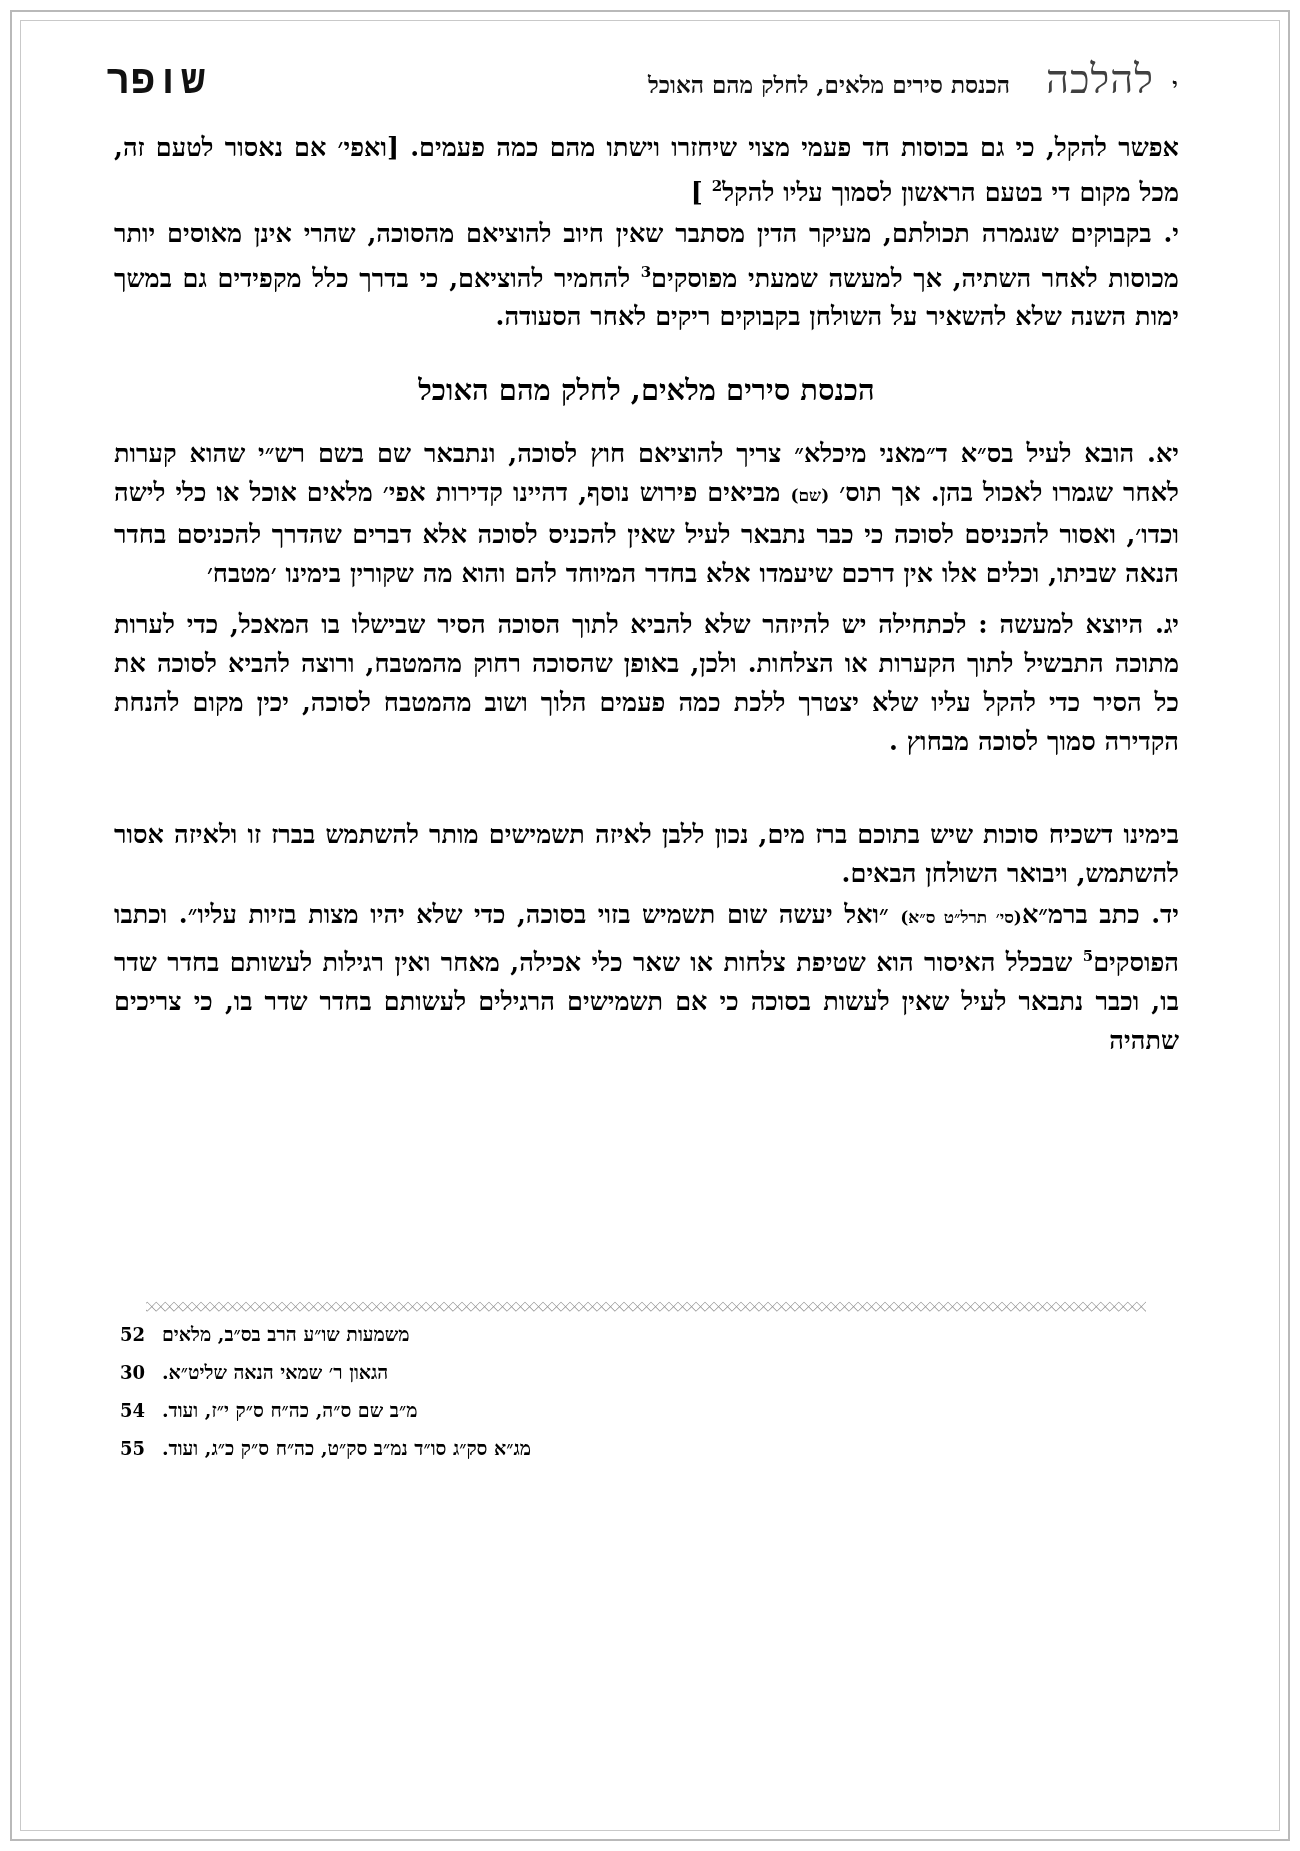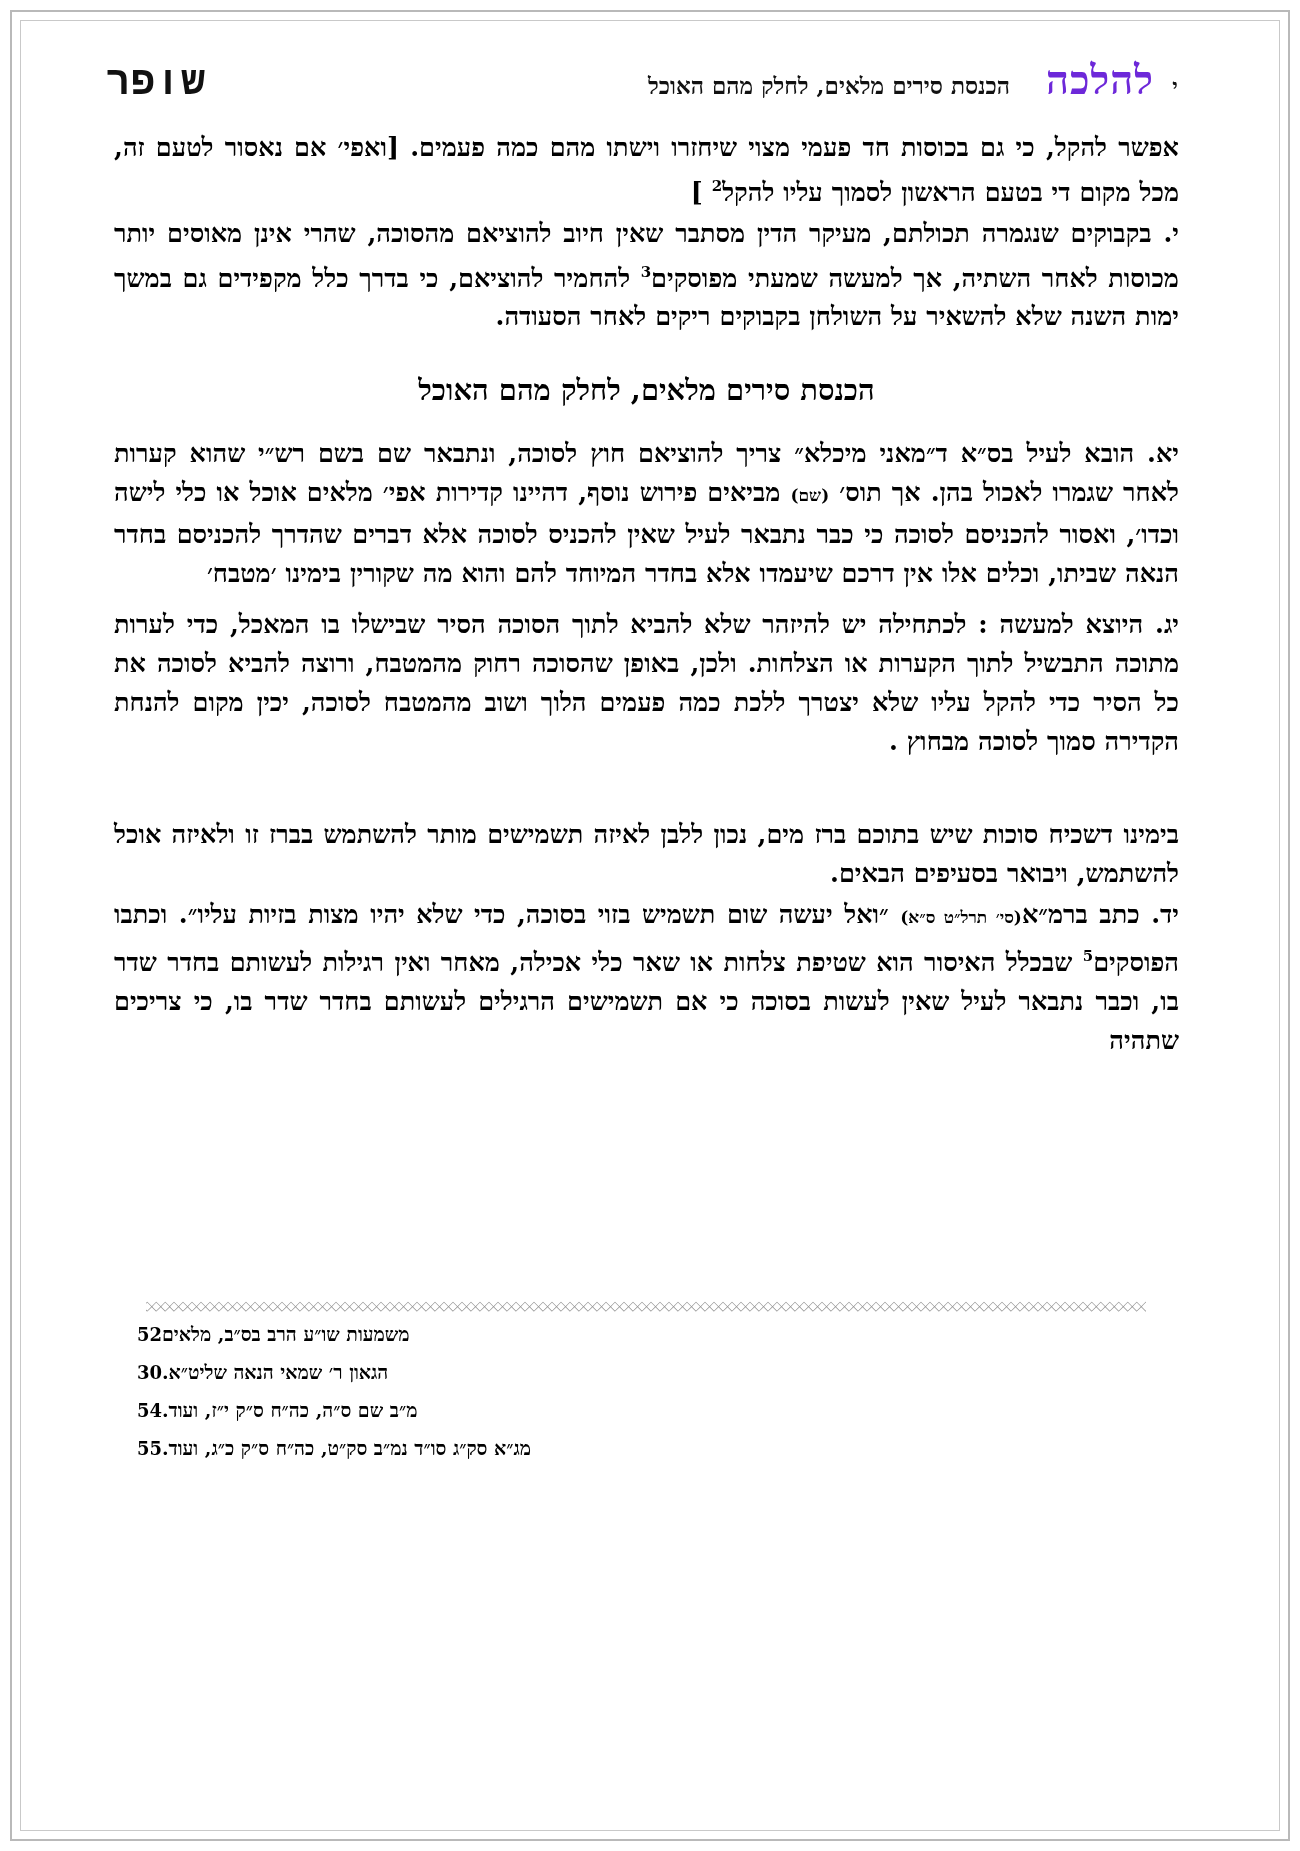--- a/index.html
+++ b/index.html
@@ -33,21 +33,21 @@
     display:flex;align-items:baseline;justify-content:flex-start;
     gap:0px;
   }
   .rh-folio{
     font-family:"DejaVu Serif","Liberation Serif",serif;
     font-size:21px;font-weight:bold;color:#111;
     width:42px;text-align:center;flex:0 0 auto;
   }
   .rh-title{
     font-family:"DejaVu Serif","Liberation Serif",serif;
-    font-size:40px;font-weight:bold;color:#6d28d9;
+    font-size:40px;font-weight:normal;color:#404040;
     letter-spacing:1px;flex:0 0 auto;margin-left:30px;
   }
   .rh-sub{
     font-family:"DejaVu Serif","Liberation Serif",serif;
     font-size:23px;font-weight:bold;color:#111;
     flex:1 1 auto;text-align:right;padding-right:6px;
   }
   .rh-book{
     font-family:Liberation Mono, monospace;
     font-size:40px;font-weight:bold;color:#111;
@@ -112,21 +112,21 @@
     display:flex;
     direction:rtl;
     justify-content:flex-end;
     align-items:baseline;
     margin-bottom:11px;
     font-size:19px;
     font-weight:bold;
     line-height:26px;
   }
   .fn-num{
-    width:42px;text-align:right;flex:0 0 auto;
+    width:42px;text-align:left;flex:0 0 auto;
     font-size:18px;
     padding-left:6px;
     direction:ltr;
   }
   .fn-text{flex:0 0 auto;text-align:right;}
 </style>
 </head>
 <body>
 
 <div class="page-frame">
@@ -160,21 +160,21 @@
       <div class="gap-sm"></div>
 
 
       <p class="para"><span class="marker"></span><span class="marker">יג.</span><span> היוצא למעשה : לכתחילה יש להיזהר שלא להביא לתוך הסוכה הסיר שבישלו בו המאכל, כדי לערות מתוכה התבשיל לתוך הקערות או הצלחות. ולכן, באופן שהסוכה רחוק מהמטבח, ורוצה להביא לסוכה את כל הסיר כדי להקל עליו שלא יצטרך ללכת כמה פעמים הלוך ושוב מהמטבח לסוכה, יכין מקום להנחת הקדירה סמוך לסוכה מבחוץ .</span></p>
 
       <div class="gap-lg"></div>
 
 
       <div class="gap"></div>
 
-      <p class="para"><span>בימינו דשכיח סוכות שיש בתוכם ברז מים, נכון ללבן לאיזה תשמישים מותר להשתמש בברז זו ולאיזה אוכל להשתמש, ויבואר בסעיפים הבאים.</span></p>
+      <p class="para"><span>בימינו דשכיח סוכות שיש בתוכם ברז מים, נכון ללבן לאיזה תשמישים מותר להשתמש בברז זו ולאיזה אסור להשתמש, ויבואר השולחן הבאים.</span></p>
 
       <p class="para"><span class="marker">יד. כתב ברמ״א</span><span class="small-ref">(סי׳ תרל״ט ס״א)</span><span> ״ואל יעשה שום תשמיש בזוי בסוכה, כדי שלא יהיו מצות בזיות עליו״. וכתבו הפוסקים</span><sup class="fn">5</sup><span>  שבכלל האיסור הוא שטיפת צלחות או שאר כלי אכילה, מאחר ואין רגילות לעשותם בחדר שדר בו, וכבר נתבאר לעיל שאין לעשות בסוכה כי אם תשמישים הרגילים לעשותם בחדר שדר בו, כי צריכים שתהיה</span></p>
 
     </div>
 
     <div class="fn-sep">
       <span>◇◇◇◇◇◇◇◇◇◇◇◇◇◇◇◇◇◇◇◇◇◇◇◇◇◇◇◇◇◇◇◇◇◇◇◇◇◇◇◇◇◇◇◇◇◇◇◇◇◇◇◇◇◇◇◇◇◇◇◇◇◇◇◇◇◇◇◇◇◇◇◇◇◇◇◇◇◇◇◇◇◇◇◇◇◇◇◇◇◇◇◇◇◇◇◇◇◇◇◇◇◇◇◇◇◇◇◇◇◇◇◇◇◇◇◇◇◇◇◇</span>
     </div>
 
     <div class="footnotes">

